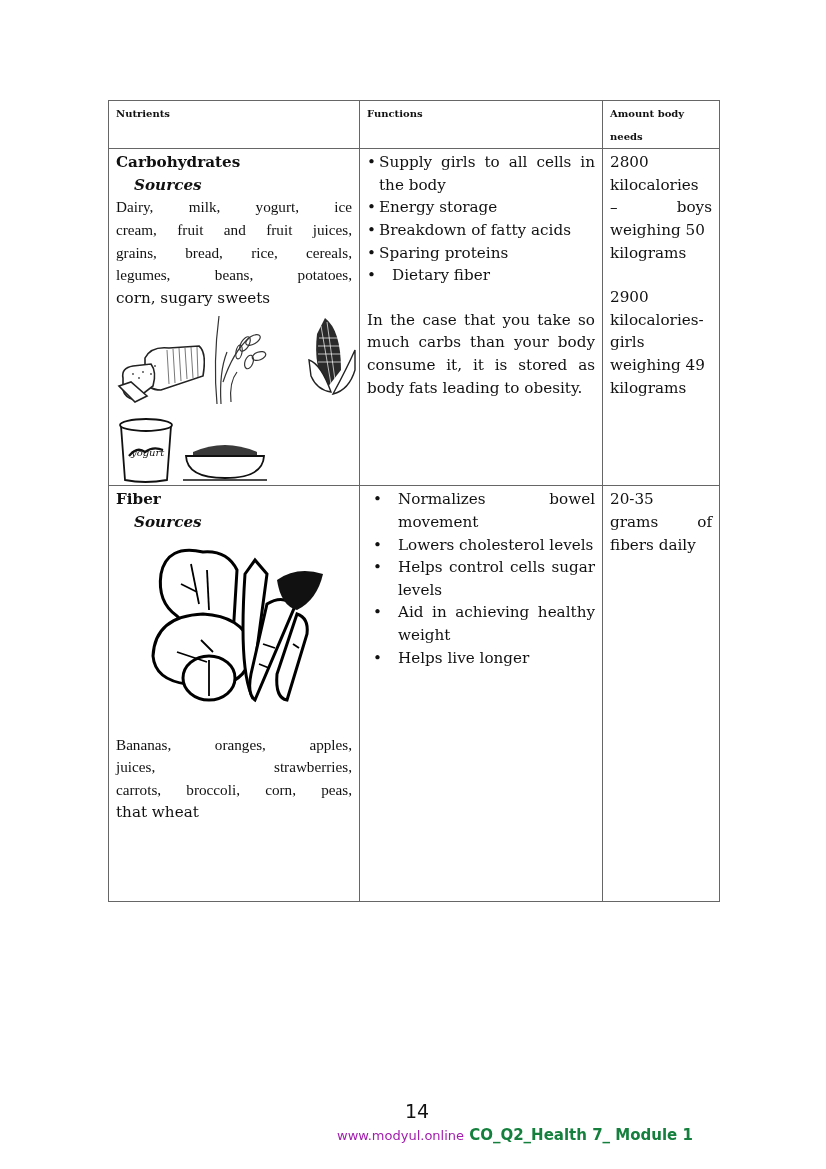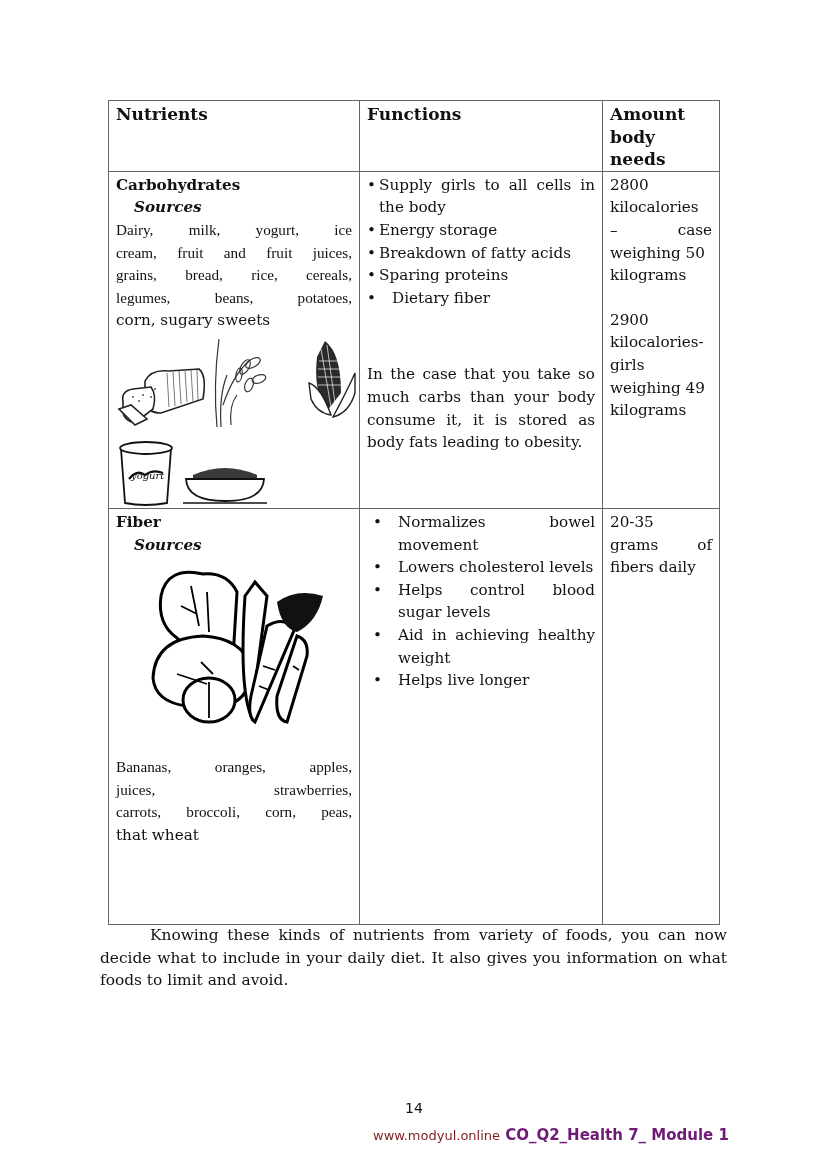--- a/index.html
+++ b/index.html
@@ -4,28 +4,28 @@
 <style>
   html, body { margin: 0; padding: 0; background: #ffffff; }
   body { width: 826px; height: 1169px; position: relative; overflow: hidden;
          font-family: "DejaVu Serif", "Liberation Serif", serif; color: #111; }
   .page { position: absolute; left: 0; top: 0; width: 826px; height: 1169px; }
 
   table.nut { position: absolute; left: 108px; top: 100px; width: 611px;
               border-collapse: collapse; table-layout: fixed; }
   table.nut td, table.nut th { border: 1px solid #666; vertical-align: top;
               padding: 2px 7px 0 7px; font-size: 15.2px; line-height: 22.6px; text-align: left; }
-  table.nut th { font-weight: bold; font-family: "DejaVu Serif", serif; font-size: 17px; height: 42px; }
+  table.nut th { font-weight: bold; font-family: "DejaVu Serif", serif; font-size: 10px; height: 42px; }
   col.c1 { width: 251px; } col.c2 { width: 243px; } col.c3 { width: 117px; }
   tr.row-carb td { height: 324px; }
   tr.row-fiber td { height: 413px; margin-top: 20px; }
 
   .bold { font-weight: bold; }
   .sources { font-style: italic; padding-left: 18px; font-weight: bold; }
-  .just { text-align: justify; text-align-last: left; margin-top: 32px; }
+  .just { text-align: justify; text-align-last: left; }
   .just-last { text-align: justify; text-align-last: justify; font-family: Liberation Serif, serif; }
 
   ul.dot { list-style: none; margin: 0; padding: 0; }
   ul.dot li { position: relative; padding-left: 12px; text-align: justify; }
   ul.dot li .b { position: absolute; left: 0; top: 0; }
   ul.wide li { padding-left: 31px; }
   ul.wide li .b { left: 6px; }
   .dietary { padding-left: 25px !important; }
 
   .gap { height: 22px; }
@@ -34,24 +34,24 @@
   .fiber-illus { height: 168px; margin: 10px -7px 22px -7px; }
   .art { position: absolute; }
 
   .amount p { margin: 0; }
   .amount .spread { display: flex; justify-content: space-between; }
 
   .para { position: absolute; left: 100px; top: 924px; width: 627px;
           font-size: 15.4px; line-height: 22.5px; text-align: justify; margin: 0; }
   .para .indent { display: inline-block; width: 50px; }
 
-  .pageno { position: absolute; left: 405px; top: 1100px; font-family: "DejaVu Sans", sans-serif; font-size: 14px; }
+  .pageno { position: absolute; left: 405px; top: 1100px; font-family: "DejaVu Sans", sans-serif; font-size: 19px; }
   .footer { position: absolute; left: 337px; top: 1125px; white-space: nowrap; }
-  .footer .url { font-family: "DejaVu Sans", sans-serif; color: #7f1d1d; font-size: 13px; margin-left: 36px; }
-  .footer .code { font-family: "DejaVu Sans", sans-serif; font-weight: bold; font-size: 15px; color: #701a75; }
+  .footer .url { font-family: "DejaVu Sans", sans-serif; color: #a21caf; font-size: 13px; }
+  .footer .code { font-family: "DejaVu Sans", sans-serif; font-weight: bold; font-size: 15px; color: #15803d; }
 </style>
 </head>
 <body>
 
 <div class="page">
 
   <table class="nut">
     <colgroup>
         <col class="c1">
         <col class="c2">
@@ -148,21 +148,21 @@
           <li class="dietary"><span class="b">•</span><span>Dietary fiber</span></li>
         </ul>
         <div class="gap"></div>
         <div class="just">In the case that you take so much carbs than your body consume it, it is stored as body fats leading to obesity.</div>
       </td>
       <td class="amount">
         <p>2800</p>
         <p>kilocalories</p>
         <p class="spread">
               <span>–</span>
-              <span>case</span>
+              <span>boys</span>
             </p>
         <p>weighing 50</p>
         <p>kilograms</p>
         <div class="gap"></div>
         <p>2900</p>
         <p>kilocalories-</p>
         <p>girls</p>
         <p>weighing 49</p>
         <p>kilograms</p>
       </td>
@@ -198,37 +198,36 @@
         </div>
         <div class="just-last">Bananas, oranges, apples,</div>
         <div class="just-last">juices, strawberries,</div>
         <div class="just-last">carrots, broccoli, corn, peas,</div>
         <div>that wheat</div>
       </td>
       <td>
         <ul class="dot wide">
           <li><span class="b">•</span><span>Normalizes bowel movement</span></li>
           <li><span class="b">•</span><span>Lowers cholesterol levels</span></li>
-          <li><span class="b">•</span><span>Helps control blood sugar levels</span></li>
+          <li><span class="b">•</span><span>Helps control cells sugar levels</span></li>
           <li><span class="b">•</span><span>Aid in achieving healthy weight</span></li>
           <li><span class="b">•</span><span>Helps live longer</span></li>
         </ul>
       </td>
       <td class="amount">
         <p>20-35</p>
         <p class="spread">
               <span>grams</span>
               <span>of</span>
             </p>
         <p>fibers daily</p>
       </td>
     </tr>
   </tbody>
     </table>
 
-  <p class="para"><span class="indent"></span><span>Knowing these kinds of nutrients from variety of foods, you can now decide what to include in your daily diet. It also gives you information on what foods to limit and avoid.</span></p>
 
   <div class="pageno">14</div>
   <div class="footer">
     <span class="url">www.modyul.online</span>
     <span class="code">CO_Q2_Health 7_ Module 1</span>
   </div>
 </div>
 
 </body></html>

